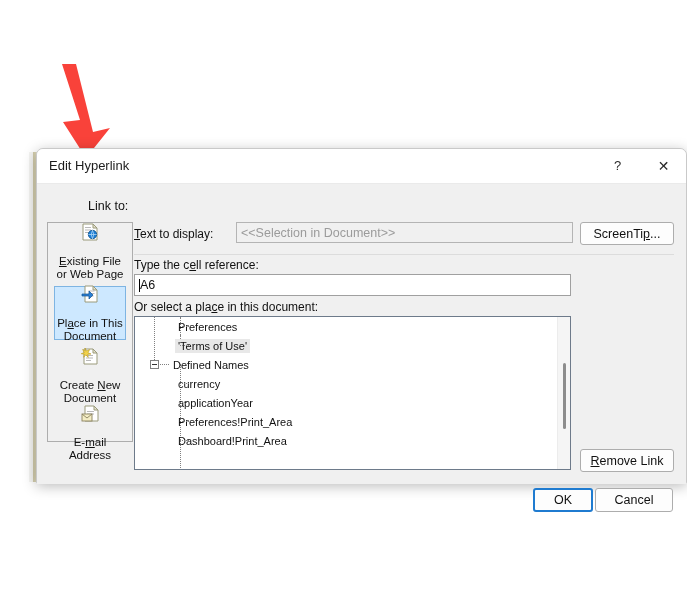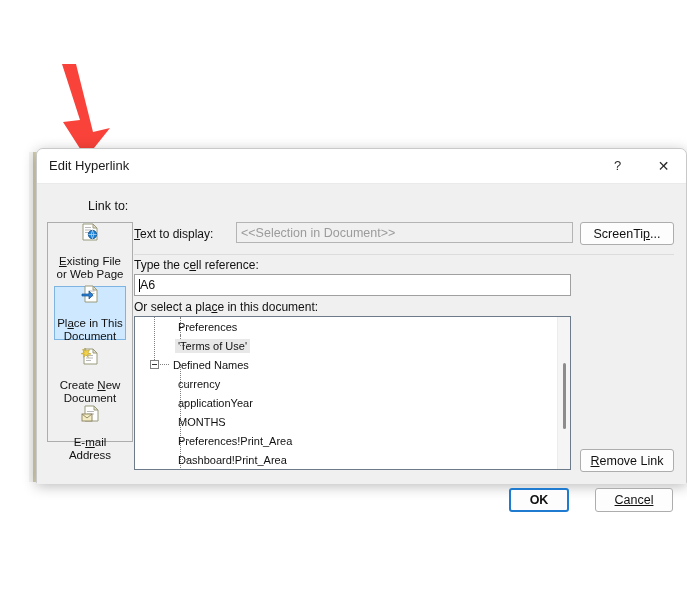--- a/index.html
+++ b/index.html
@@ -431,43 +431,39 @@
         <div class="tree-row tree-indent2">
           <div class="connector" style="left:45px;"></div>
           <span class="tree-label">currency</span>
         </div>
         <div class="tree-row tree-indent2">
           <div class="connector" style="left:45px;"></div>
           <span class="tree-label">applicationYear</span>
         </div>
         <div class="tree-row tree-indent2">
           <div class="connector" style="left:45px;"></div>
-          <span class="tree-label">MONTHS</span>
-        </div>
-        <div class="tree-row tree-indent2">
-          <div class="connector" style="left:45px;"></div>
           <span class="tree-label">Preferences!Print_Area</span>
         </div>
         <div class="tree-row tree-indent2">
           <div class="connector" style="left:45px;"></div>
           <span class="tree-label">Dashboard!Print_Area</span>
         </div>
 
       </div>
 
       <div class="scrollbar">
         <div class="scroll-thumb" id="scroll-thumb" style="top: 30%; height: 44%;"></div>
       </div>
     </div>
 
     <div class="btn" style="left:543px; top:265px; width:94px; height:23px;">
       <span><span style="text-decoration:underline">R</span>emove Link</span>
     </div>
 
-    <div class="btn default" style="left:472px; top:304px; width:60px; height:24px;font-weight:bold;">
+    <div class="btn default" style="left:496px; top:304px; width:60px; height:24px;">
       <span>OK</span>
     </div>
-    <div class="btn" style="left:558px; top:304px; width:78px; height:24px;text-decoration:underline;">
+    <div class="btn" style="left:558px; top:304px; width:78px; height:24px;">
       <span>Cancel</span>
     </div>
 
   </div>
 </div>
 
 </body></html>

